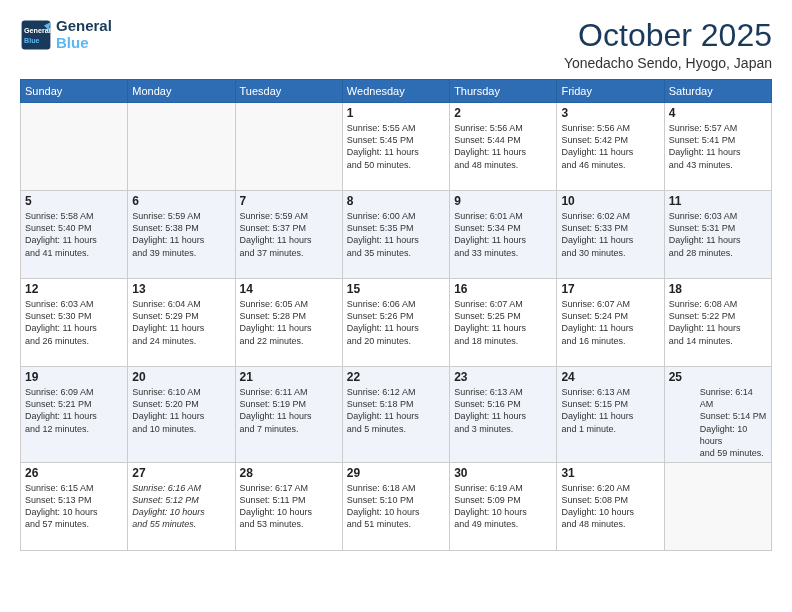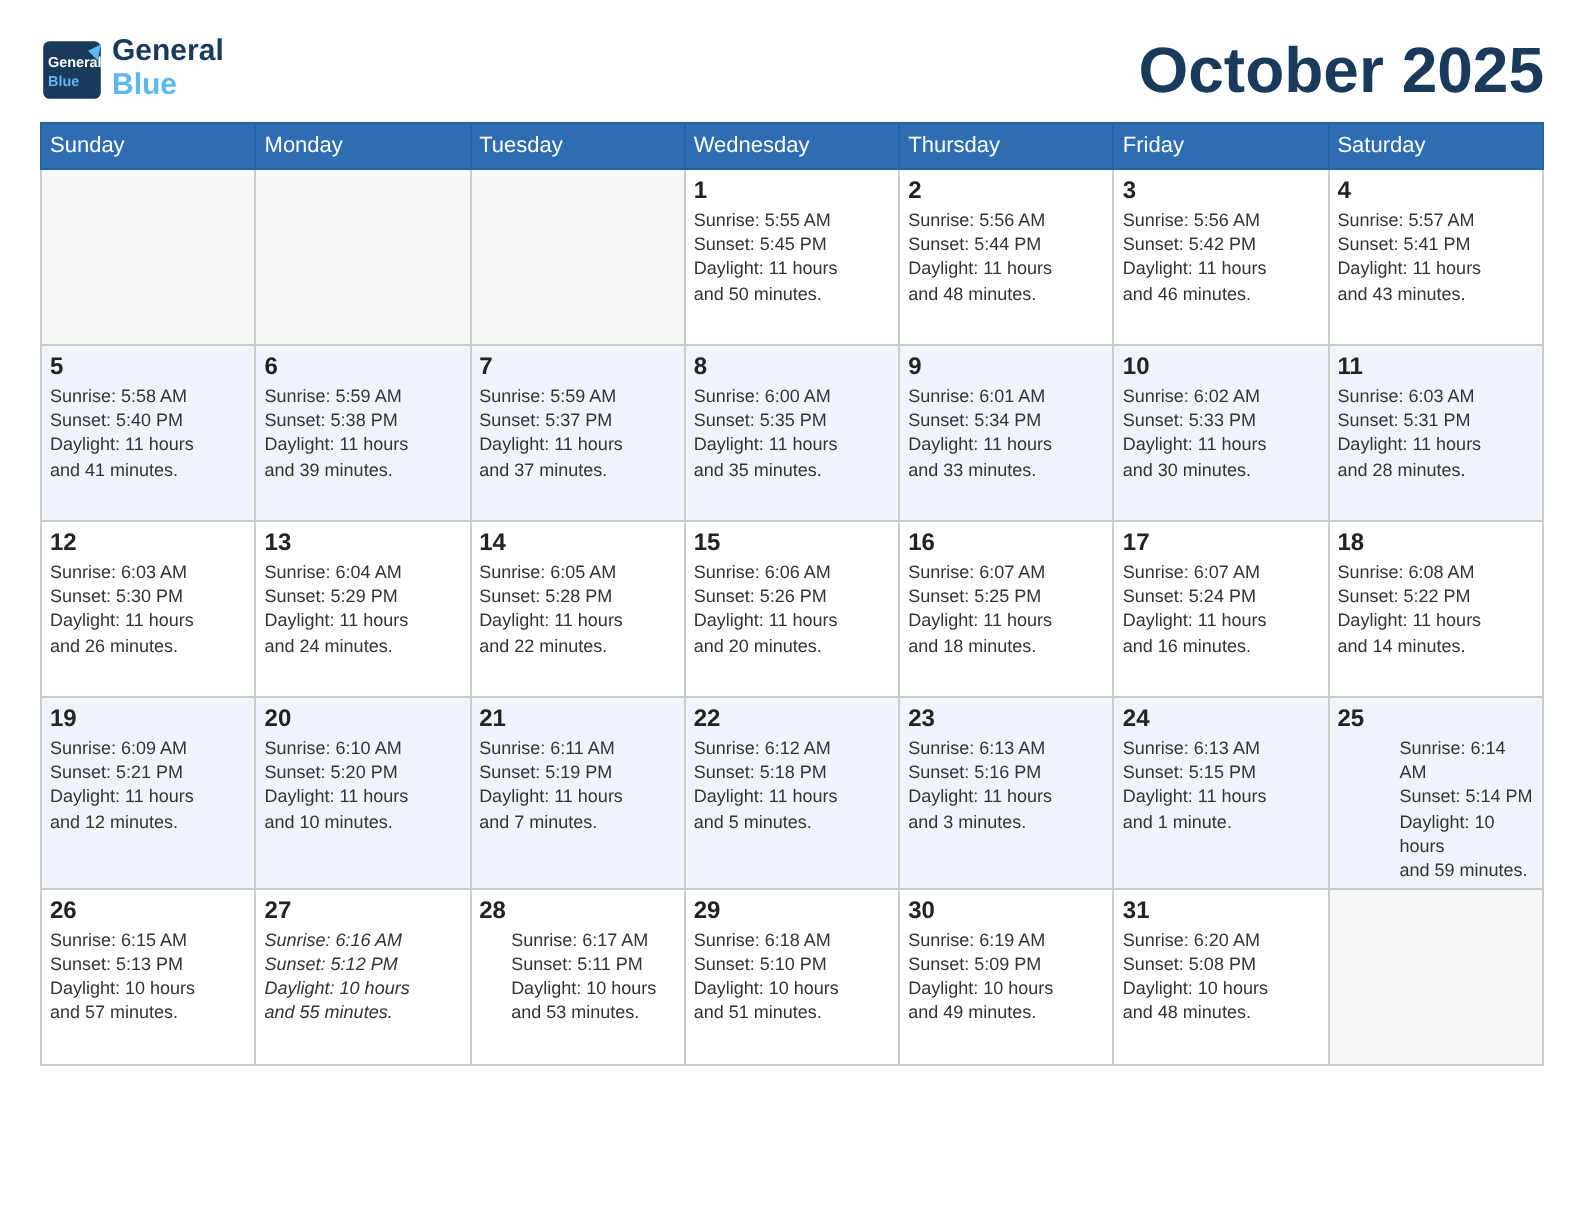--- a/index.html
+++ b/index.html
@@ -36,21 +36,21 @@
     .logo-icon {
       width: 32px;
       height: 32px;
       margin-right: 4px;
     }
     .title-block {
       text-align: right;
     }
     .month-title {
       font-size: 32px;
-      font-weight: bold;
+      font-weight: normal;
       color: #1a3a5c;
       line-height: 1.1;
     }
     .subtitle {
       font-size: 14px;
       color: #333;
       margin-top: 2px;
     }
     .calendar {
       flex: 1;
@@ -107,20 +107,21 @@
         <text x="5" y="30" font-family="Arial" font-size="9" font-weight="bold" fill="#5cb8f0">Blue</text>
         <polygon points="30,8 38,4 36,14" fill="#5cb8f0"></polygon>
       </svg>
       <div class="logo-text">
         <div>General</div>
         <div style="color:#5cb8f0">Blue</div>
       </div>
     </div>
     <div class="title-block">
       <div class="month-title">October 2025</div>
+      <div class="subtitle">Yonedacho Sendo, Hyogo, Japan</div>
     </div>
   </div>
 
   <table class="calendar">
     <thead>
       <tr>
       <th>Sunday</th>
           <th>Monday</th>
           <th>Tuesday</th>
           <th>Wednesday</th>
@@ -326,21 +327,21 @@
           </td>
           <td>
             <span class="day-number">27</span>
             <div class="day-info" style="white-space: pre-line; font-style: italic;">Sunrise: 6:16 AM
 Sunset: 5:12 PM
 Daylight: 10 hours
 and 55 minutes.</div>
           </td>
           <td>
             <span class="day-number">28</span>
-            <div class="day-info" style="white-space: pre-line; margin-left: 16px;">Sunrise: 6:17 AM
+            <div class="day-info" style="white-space: pre-line;">Sunrise: 6:17 AM
 Sunset: 5:11 PM
 Daylight: 10 hours
 and 53 minutes.</div>
           </td>
           <td>
             <span class="day-number">29</span>
             <div class="day-info" style="white-space: pre-line;">Sunrise: 6:18 AM
 Sunset: 5:10 PM
 Daylight: 10 hours
 and 51 minutes.</div>

